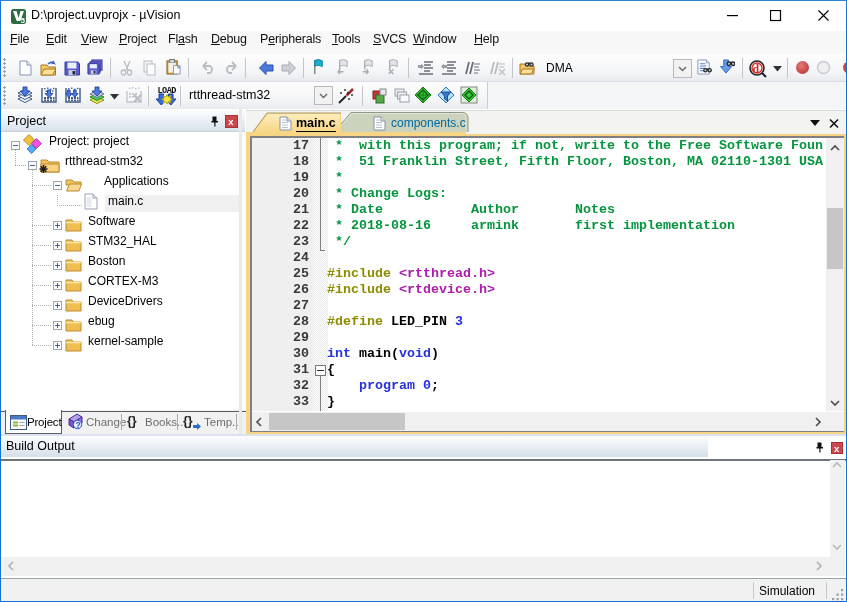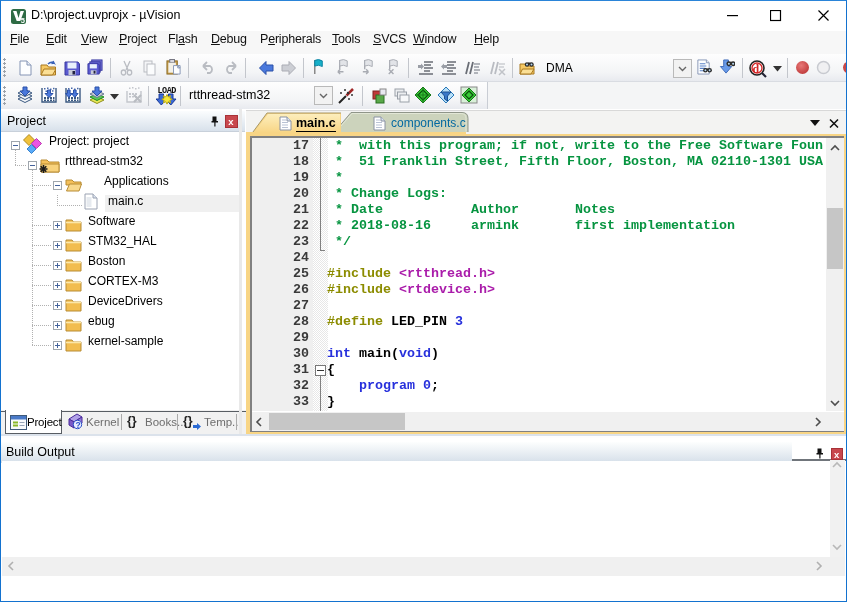--- a/index.html
+++ b/index.html
@@ -40,21 +40,21 @@
 #lnum{position:absolute;left:5.5px;top:29px;width:61px;height:273px;background:#efefef;font-family:"Liberation Mono",monospace;font-size:13.333px;font-weight:700;color:#3a3a3a;text-align:right;line-height:16px;padding-right:3.5px;white-space:pre}
 #foldm{position:absolute;left:66.5px;top:29px;width:15px;height:273px;background:conic-gradient(#e7e7e7 25%,#fff 0 50%,#e7e7e7 0 75%,#fff 0);background-size:2px 2px}
 #code{position:absolute;left:76px;top:29px;width:504px;height:273px;background:transparent;font-family:"Liberation Mono",monospace;font-size:13.333px;font-weight:700;line-height:16px;color:#000;overflow:hidden;padding-left:5px}
 #code pre{font-family:inherit;white-space:pre}
 .cg{color:#069440}.ck{color:#2730dc}.cd{color:#8c8c00}.cs{color:#aa1caa}
 
 .sbtrack{position:absolute;background:#f0f0f0}
 .sbthumb{position:absolute;background:#c6c6c6}
 
 #bo{position:absolute;left:0;top:435px;width:845px;height:142px;background:#fff}
-#bohead{position:absolute;left:0;top:6px;width:791px;height:21px;background:linear-gradient(#fdfefe,#d5dfe9);font-size:12.5px}
+#bohead{position:absolute;left:0;top:0;width:707px;height:21px;background:linear-gradient(#fdfefe,#d5dfe9);font-size:12.5px}
 #bobody{position:absolute;left:1px;top:24.5px;width:843px;height:96.5px;background:#fff}
 
 #status{position:absolute;left:0;top:577px;width:845px;height:23px;background:#f1f1f1;border-top:1px solid #9aa0a6;font-size:12.5px;color:#000}
 #bluebottom{position:absolute;left:0;top:600px;width:845px;height:2px;background:#1372cf}
 svg{display:block}
 </style></head>
 <body>
 <div id="win">
 
 <div id="title">
@@ -601,21 +601,21 @@
           <path d="M9.5 7.5 h5 M9.5 10.5 h5" stroke="#98a4b8" stroke-width="1.2"></path>
         </svg>
     <div class="abs" style="left:26px;top:6px;color:#000;font-size:11.5px;letter-spacing:-0.2px">Project</div>
     <svg class="abs" style="left:65px;top:3px" width="19" height="18" viewBox="0 0 19 18">
           <path d="M3 6 L11 1 L16 4 L8 9 Z" fill="#b0a0e8" stroke="#4a2a9a"></path>
           <path d="M3 6 L8 9 L8 15 L3 12 Z" fill="#7a5ac8" stroke="#4a2a9a"></path>
           <path d="M8 9 L16 4 L16 10 L8 15 Z" fill="#9078d8" stroke="#4a2a9a"></path>
           <circle cx="11.5" cy="11.5" r="4.2" fill="#e8ecff" stroke="#2a50c8" stroke-width="1"></circle>
           <text x="9.5" y="14.8" font-size="8.5" font-weight="bold" fill="#2a50c8" font-family="Liberation Sans">?</text>
         </svg>
-    <div class="abs" style="left:85px;top:6px;font-size:11.5px">Kernel</div>
+    <div class="abs" style="left:85px;top:6px;font-size:11.5px">Change</div>
     <div class="abs" style="left:119.5px;top:4px;width:1px;height:16px;background:#aaa"></div>
     <div class="abs" style="left:126px;top:4px;color:#222;font-weight:bold;font-size:12.5px">{}</div>
     <div class="abs" style="left:144px;top:6px;font-size:11.5px">Books...</div>
     <div class="abs" style="left:176px;top:4px;width:1px;height:16px;background:#aaa"></div>
     <div class="abs" style="left:182px;top:4px;color:#222;font-weight:bold;font-size:12.5px">{}</div>
     <svg class="abs" style="left:192px;top:13px" width="9" height="7" viewBox="0 0 9 7">
           <path d="M0 2 h4 v-2 l4 3.5 l-4 3.5 v-2 h-4 z" fill="#2a6ad4"></path>
         </svg>
     <div class="abs" style="left:203px;top:6px;font-size:11.5px">Temp...</div>
     <div class="abs" style="left:235px;top:4px;width:1px;height:16px;background:#aaa"></div>
@@ -761,15 +761,30 @@
 
   <div class="abs" style="left:1px;top:121px;width:843px;height:19px;background:#f0f0f0"></div>
   <svg class="abs" style="left:6px;top:125px" width="8" height="10" viewBox="0 0 8 10">
         <path d="M6 1 L2 5 L6 9" fill="none" stroke="#b0b0b0" stroke-width="1.6"></path>
       </svg>
   <svg class="abs" style="left:814px;top:125px" width="8" height="10" viewBox="0 0 8 10">
         <path d="M2 1 L6 5 L2 9" fill="none" stroke="#b0b0b0" stroke-width="1.6"></path>
       </svg>
 </div>
 
+<div id="status">
+  <div class="abs" style="left:758px;top:5px;font-size:12px">Simulation</div>
+  <div class="abs" style="left:752px;top:3px;width:1px;height:17px;background:#c9c9c9"></div>
+  <div class="abs" style="left:825px;top:3px;width:1px;height:17px;background:#c9c9c9"></div>
+  <svg class="abs" style="left:830px;top:10px" width="14" height="12" viewBox="0 0 14 12">
+        <g fill="#9aa0a6">
+          <rect x="10" y="0" width="2.2" height="2.2"></rect>
+          <rect x="10" y="4.5" width="2.2" height="2.2"></rect>
+          <rect x="10" y="9" width="2.2" height="2.2"></rect>
+          <rect x="5.5" y="4.5" width="2.2" height="2.2"></rect>
+          <rect x="5.5" y="9" width="2.2" height="2.2"></rect>
+          <rect x="1" y="9" width="2.2" height="2.2"></rect>
+        </g>
+      </svg>
+</div>
 <div id="bluebottom"></div>
 
 </div>
 
 </body></html>

